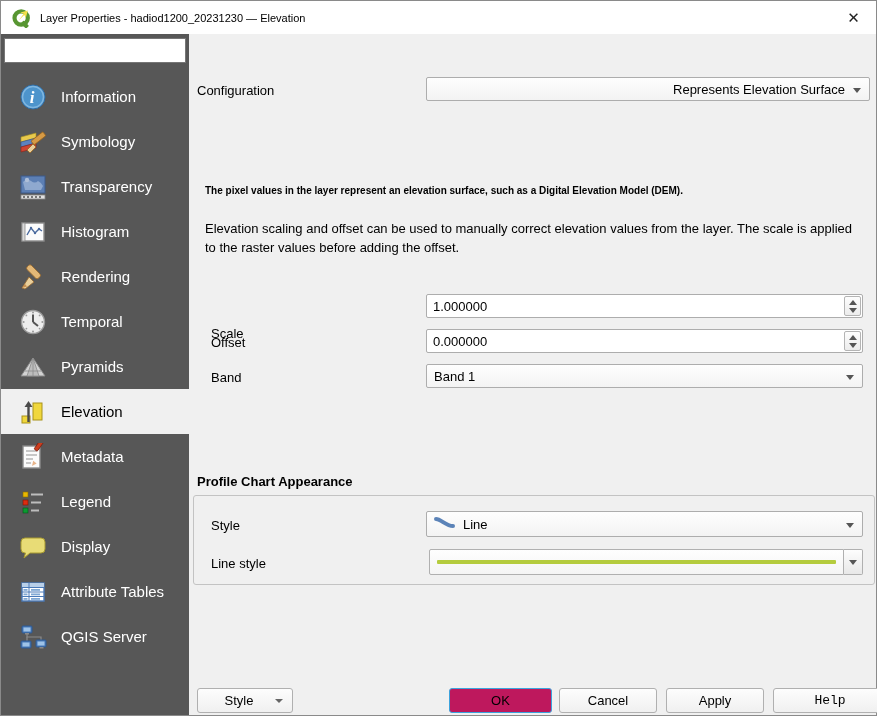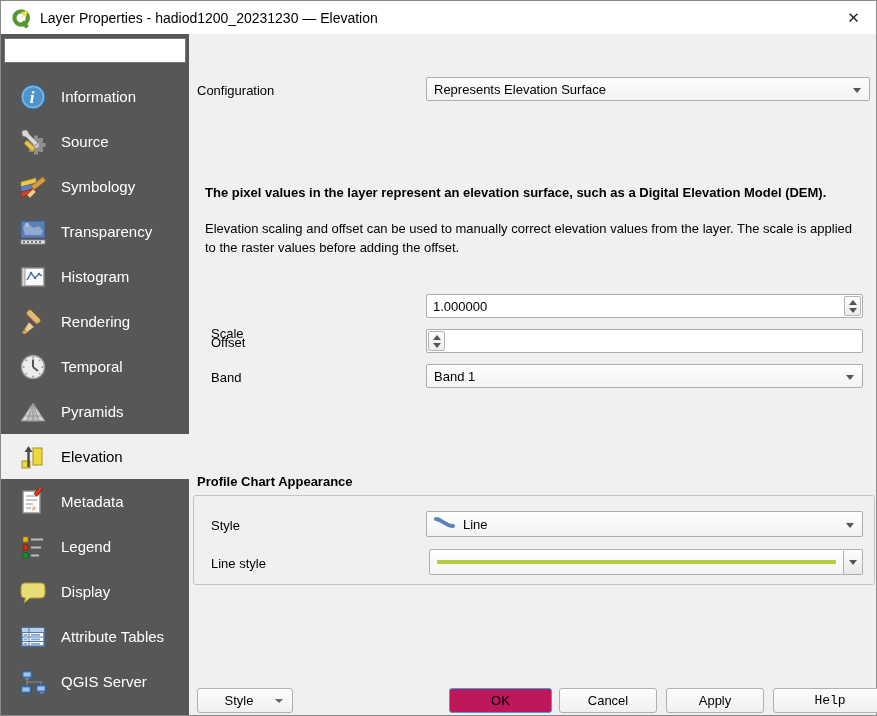--- a/index.html
+++ b/index.html
@@ -7,21 +7,21 @@
   body {
     font-family:"Liberation Sans", sans-serif;
     font-size:13px; color:#1a1a1a;
     background:#f0f0f0; overflow:hidden; position:relative;
   }
   .window { width:877px; height:716px; border:1px solid #8a8a8a; display:flex; flex-direction:column; }
 
   
   .titlebar { height:33px; background:#ffffff; display:flex; align-items:center; padding:0 0 0 11px; flex:0 0 33px; }
   .titlebar .logo { width:20px; height:20px; margin-right:8px; flex:0 0 20px; }
-  .titlebar .title { font-size:14px; color:#000; }
+  .titlebar .title { font-size:11px; color:#000; }
   .close-btn { margin-left:auto; width:45px; height:33px; display:flex; align-items:center; justify-content:center; font-size:15px; color:#222; cursor:default; }
 
   .body-row { flex:1; display:flex; min-height:0; }
 
   
   .sidebar { width:188px; background:#575757; flex:0 0 188px; display:flex; flex-direction:column; }
   .searchbox { margin:4px 3px 11px 3px; height:25px; background:#fff; border:1px solid #767676; display:flex; align-items:center; padding:0 5px; gap:4px; }
   .searchbox svg { width:14px; height:14px; }
   .nav-item { height:45px; display:flex; align-items:center; padding-left:17px; gap:13px; color:#ffffff; font-size:15px; cursor:pointer; }
   .nav-item.selected { background:#f0f0f0; color:#000000; }
@@ -41,21 +41,21 @@
   .combo .arrow { position:absolute; right:8px; top:10px; width:0; height:0;
     border-left:4px solid transparent; border-right:4px solid transparent; border-top:5px solid #565656; }
 
   .spinbox { position:absolute; height:24px; background:#fff; border:1px solid #adadad; border-radius:2px; display:flex; }
   .spinbox input { flex:1; border:none; outline:none; background:transparent; font-family:"Liberation Sans",sans-serif; font-size:13px; padding:0 6px; color:#000; }
   .spin-buttons { width:17px; margin:1px; border:1px solid #b4b4b4; border-radius:2px; background:linear-gradient(#fdfdfd,#ececec);
     display:flex; flex-direction:column; align-items:center; justify-content:center; gap:3px; }
   .spin-up { width:0; height:0; border-left:4px solid transparent; border-right:4px solid transparent; border-bottom:5px solid #555; }
   .spin-down { width:0; height:0; border-left:4px solid transparent; border-right:4px solid transparent; border-top:5px solid #555; }
 
-  .desc-bold { position:absolute; left:16px; top:150px; width:660px; font-weight:bold; font-size:13px; line-height:1.35; color:#000; }
+  .desc-bold { position:absolute; left:16px; top:150px; width:660px; font-weight:bold; font-size:10px; line-height:1.35; color:#000; }
   .desc-text { position:absolute; left:16px; top:186px; width:658px; font-size:13px; line-height:1.45; color:#000000; }
 
   .groupbox { position:absolute; left:4px; top:461px; width:682px; height:90px; border:1px solid #c3c3c3; border-radius:3px; }
   .group-title { position:absolute; left:8px; top:440px; font-weight:bold; font-size:13px; color:#000; }
 
   .style-combo-icon { display:inline-block; margin-right:7px; }
 
   .linestyle-widget { position:absolute; height:26px; display:flex; }
   .linestyle-main { flex:1; background:linear-gradient(#fefefe,#f5f5f5); border:1px solid #b0b0b0; border-radius:2px 0 0 2px; display:flex; align-items:center; padding:0 7px; }
   .linestyle-preview { height:4px; width:100%; border-radius:1px; }
@@ -101,41 +101,20 @@
                 <circle cx="14" cy="14" r="12" fill="#4d94cc" stroke="#2f6da6" stroke-width="1"></circle>
                 <circle cx="14" cy="14" r="10.5" fill="none" stroke="#7fb6e0" stroke-width="1.5"></circle>
                 <text x="13" y="20" font-size="17" font-family="serif" font-style="italic" font-weight="bold" fill="#ffffff" text-anchor="middle">i</text>
               </svg>
             </span>
             <span>Information</span>
           </div>
           <div class="nav-item">
             <span class="icon">
               <svg viewBox="0 0 28 28">
-                <circle cx="17" cy="17" r="7" fill="#8f8f8f"></circle>
-                <circle cx="17" cy="17" r="3" fill="#c9c9c9"></circle>
-                <g fill="#8f8f8f">
-                  <rect x="15" y="7.5" width="4" height="4"></rect>
-                  <rect x="15" y="22.5" width="4" height="4"></rect>
-                  <rect x="7.5" y="15" width="4" height="4"></rect>
-                  <rect x="22.5" y="15" width="4" height="4"></rect>
-                  <rect x="10" y="10" width="4" height="4"></rect>
-                  <rect x="20" y="20" width="4" height="4"></rect>
-                  <rect x="20" y="10" width="4" height="4"></rect>
-                  <rect x="10" y="20" width="4" height="4"></rect>
-                </g>
-                <path d="M 3 3 q 6 -3 7 3 l 9 9 -3 3 -9 -9 q -5 0 -4 -6" fill="#d8d8d8" stroke="#777" stroke-width="0.8"></path>
-                <rect x="8" y="12" width="12" height="4.5" rx="1.5" transform="rotate(45 8 12)" fill="#e3c24e" stroke="#9a7d1e" stroke-width="0.8"></rect>
-              </svg>
-            </span>
-            <span>Source</span>
-          </div>
-          <div class="nav-item">
-            <span class="icon">
-              <svg viewBox="0 0 28 28">
                 <polygon points="2,9 17,5 17,10 2,14" fill="#e8c94c" stroke="#a8901f" stroke-width="0.6"></polygon>
                 <polygon points="2,14 17,10 17,15 2,19" fill="#5b83c0" stroke="#33518a" stroke-width="0.6"></polygon>
                 <polygon points="2,19 17,15 17,20 2,24" fill="#cc4433" stroke="#8a2218" stroke-width="0.6"></polygon>
                 <rect x="12" y="13" width="15" height="5" rx="1" transform="rotate(-38 12 13)" fill="#d69a45" stroke="#9a661e" stroke-width="0.8"></rect>
                 <polygon points="8,22 14,16 17,19 11,25" fill="#e9cf9b" stroke="#9a661e" stroke-width="0.8"></polygon>
               </svg>
             </span>
             <span>Symbology</span>
           </div>
           <div class="nav-item">
@@ -307,39 +286,40 @@
               </svg>
             </span>
             <span>QGIS Server</span>
           </div>
         </nav>
     </div>
 
     <div class="content">
 
       <span class="field-label" style="left:8px; top:49px;">Configuration</span>
-      <div class="combo" style="left:237px; top:43px; width:444px;">
+      <div class="combo" style="left:237px; top:43px; width:444px;justify-content:flex-end;">
         <span>Represents Elevation Surface</span>
         <span class="arrow"></span>
       </div>
 
       <div class="desc-bold">The pixel values in the layer represent an elevation surface, such as a Digital Elevation Model (DEM).</div>
       <div class="desc-text">Elevation scaling and offset can be used to manually correct elevation values from the layer. The scale is applied to the raster values before adding the offset.</div>
 
       <span class="field-label" style="left:22px; top:266px;margin-top:26px;">Scale</span>
       <div class="spinbox" style="left:237px; top:260px; width:437px;">
         <input value="1.000000" style="">
         <div class="spin-buttons">
           <span class="spin-up"></span>
           <span class="spin-down"></span>
         </div>
       </div>
 
       <span class="field-label" style="left:22px; top:301px;">Offset</span>
       <div class="spinbox" style="left:237px; top:295px; width:437px;">
+        <input value="0.000000" style="">
         <div class="spin-buttons">
           <span class="spin-up"></span>
           <span class="spin-down"></span>
         </div>
       </div>
 
       <span class="field-label" style="left:22px; top:336px;">Band</span>
       <div class="combo" style="left:237px; top:330px; width:437px;">
         <span>Band 1</span>
         <span class="arrow"></span>

